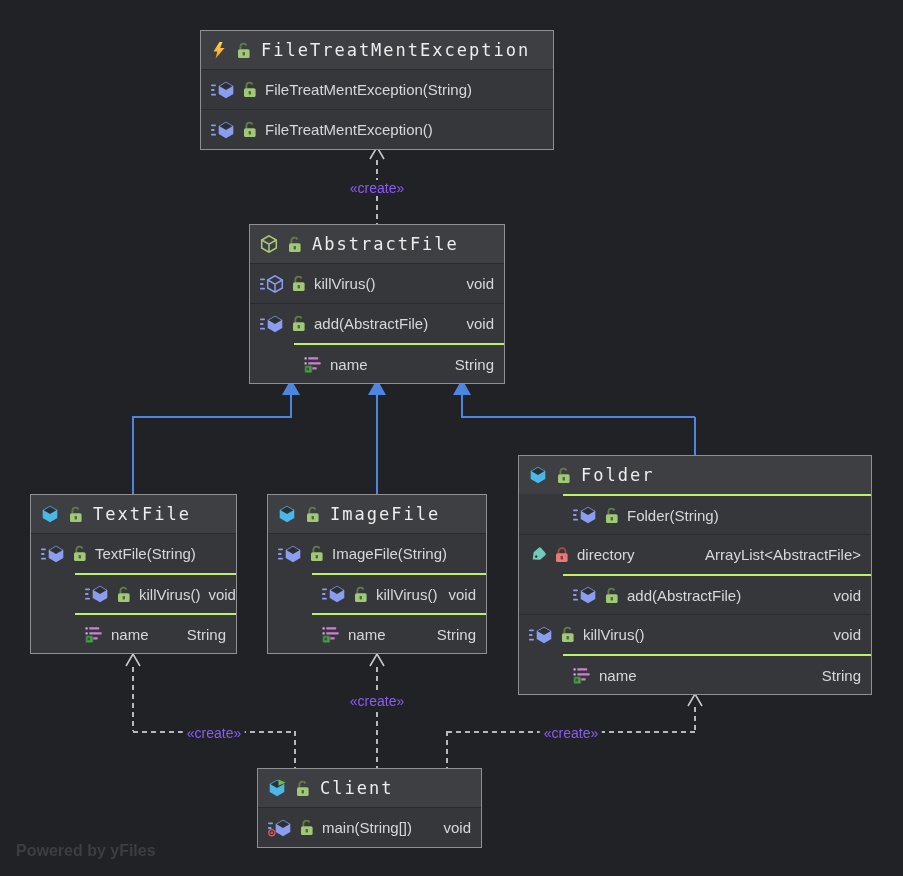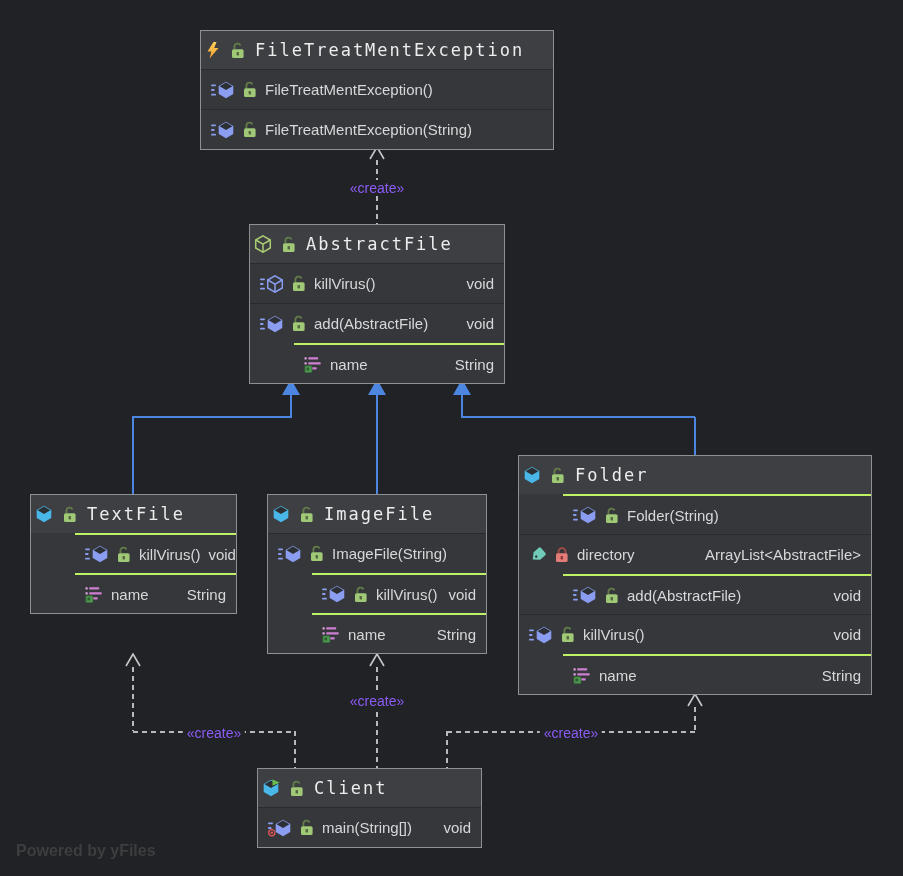--- a/index.html
+++ b/index.html
@@ -1,20 +1,20 @@
 <!DOCTYPE html>
 <html><head>
 <meta charset="utf-8">
 <style>
   html,body{margin:0;padding:0;background:#1f2023;}
   .canvas{position:relative;width:903px;height:876px;background:#212225;overflow:hidden;
           font-family:"Liberation Sans",sans-serif;}
   
   .uml-box{position:absolute;border:1px solid #8e9092;background:#35373a;box-sizing:border-box;}
-  .hdr{height:38px;display:flex;align-items:center;gap:10px;padding:0 4px;background:#3d3f42;box-sizing:border-box;}
+  .hdr{height:38px;display:flex;align-items:center;gap:10px;padding:0 10px;background:#3d3f42;box-sizing:border-box;}
   .title{font-family:"DejaVu Sans Mono",monospace;font-size:17px;letter-spacing:2px;color:#eceded;white-space:nowrap;}
   .row{height:40px;display:flex;align-items:center;gap:8px;padding:0 10px;box-sizing:border-box;
        border-top:1px solid #2a2b2d;background:#35373a;}
   .row.sect{border-top:2px solid #bef264;margin-left:44px;}
   .lbl{font-size:15px;color:#d6d8da;white-space:nowrap;}
   .typ{font-size:15px;color:#d6d8da;margin-left:auto;white-space:nowrap;}
   .ic{display:inline-flex;flex:0 0 auto;}
   
   .seg{position:absolute;}
   .dash-v{width:2px;background:repeating-linear-gradient(to bottom,#b7b9bb 0 5px,transparent 5px 9px);}
@@ -166,31 +166,31 @@
         </svg>
       <span class="title">FileTreatMentException</span>
     </div>
     <div class="row">
       <svg class="ic" width="24" height="18">
           <use href="#i-method"></use>
         </svg>
       <svg class="ic" width="14" height="17">
           <use href="#i-lock-open"></use>
         </svg>
+      <span class="lbl">FileTreatMentException(String)</span>
+      <span class="typ"></span>
+    </div>
+    <div class="row">
+      <svg class="ic" width="24" height="18">
+          <use href="#i-method"></use>
+        </svg>
+      <svg class="ic" width="14" height="17">
+          <use href="#i-lock-open"></use>
+        </svg>
       <span class="lbl">FileTreatMentException()</span>
-      <span class="typ"></span>
-    </div>
-    <div class="row">
-      <svg class="ic" width="24" height="18">
-          <use href="#i-method"></use>
-        </svg>
-      <svg class="ic" width="14" height="17">
-          <use href="#i-lock-open"></use>
-        </svg>
-      <span class="lbl">FileTreatMentException(String)</span>
       <span class="typ"></span>
     </div>
   </div>
 
   <div class="uml-box" style="left:249px;top:224px;width:256px">
     <div class="hdr">
       <svg class="ic" width="18" height="18">
           <use href="#i-class-abstract"></use>
         </svg>
       <svg class="ic" width="14" height="17">
@@ -230,20 +230,30 @@
   <div class="uml-box" style="left:30px;top:494px;width:207px">
     <div class="hdr">
       <svg class="ic" width="18" height="18">
           <use href="#i-class"></use>
         </svg>
       <svg class="ic" width="14" height="17">
           <use href="#i-lock-open"></use>
         </svg>
       <span class="title">TextFile</span>
     </div>
+    <div class="row">
+      <svg class="ic" width="24" height="18">
+          <use href="#i-method"></use>
+        </svg>
+      <svg class="ic" width="14" height="17">
+          <use href="#i-lock-open"></use>
+        </svg>
+      <span class="lbl">TextFile(String)</span>
+      <span class="typ"></span>
+    </div>
     <div class="row sect">
       <svg class="ic" width="24" height="18">
           <use href="#i-method"></use>
         </svg>
       <svg class="ic" width="14" height="17">
           <use href="#i-lock-open"></use>
         </svg>
       <span class="lbl">killVirus()</span>
       <span class="typ">void</span>
     </div>

